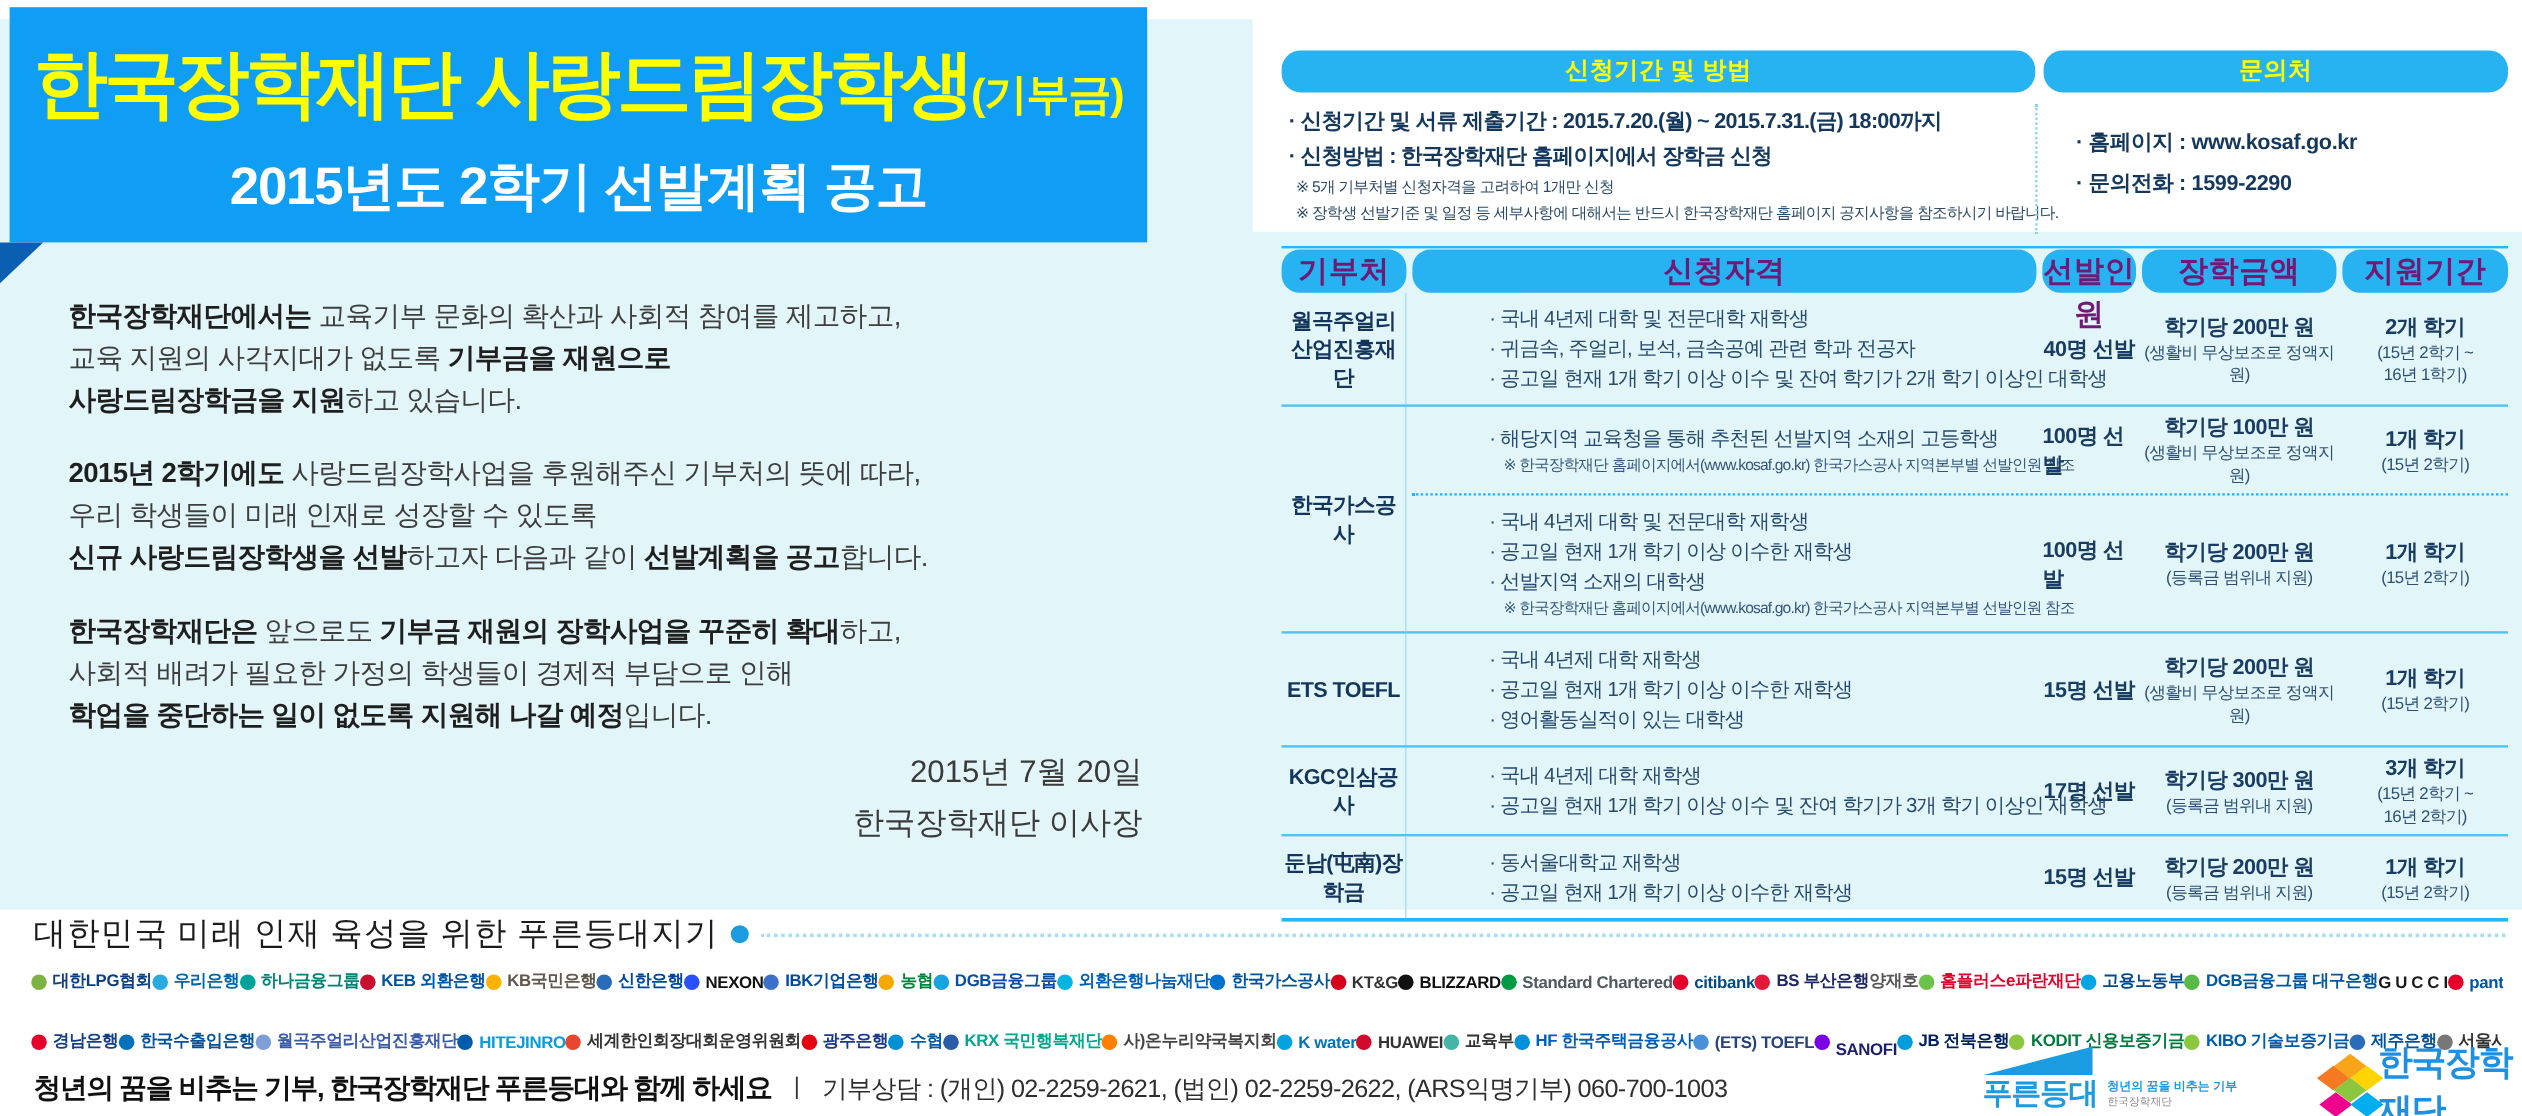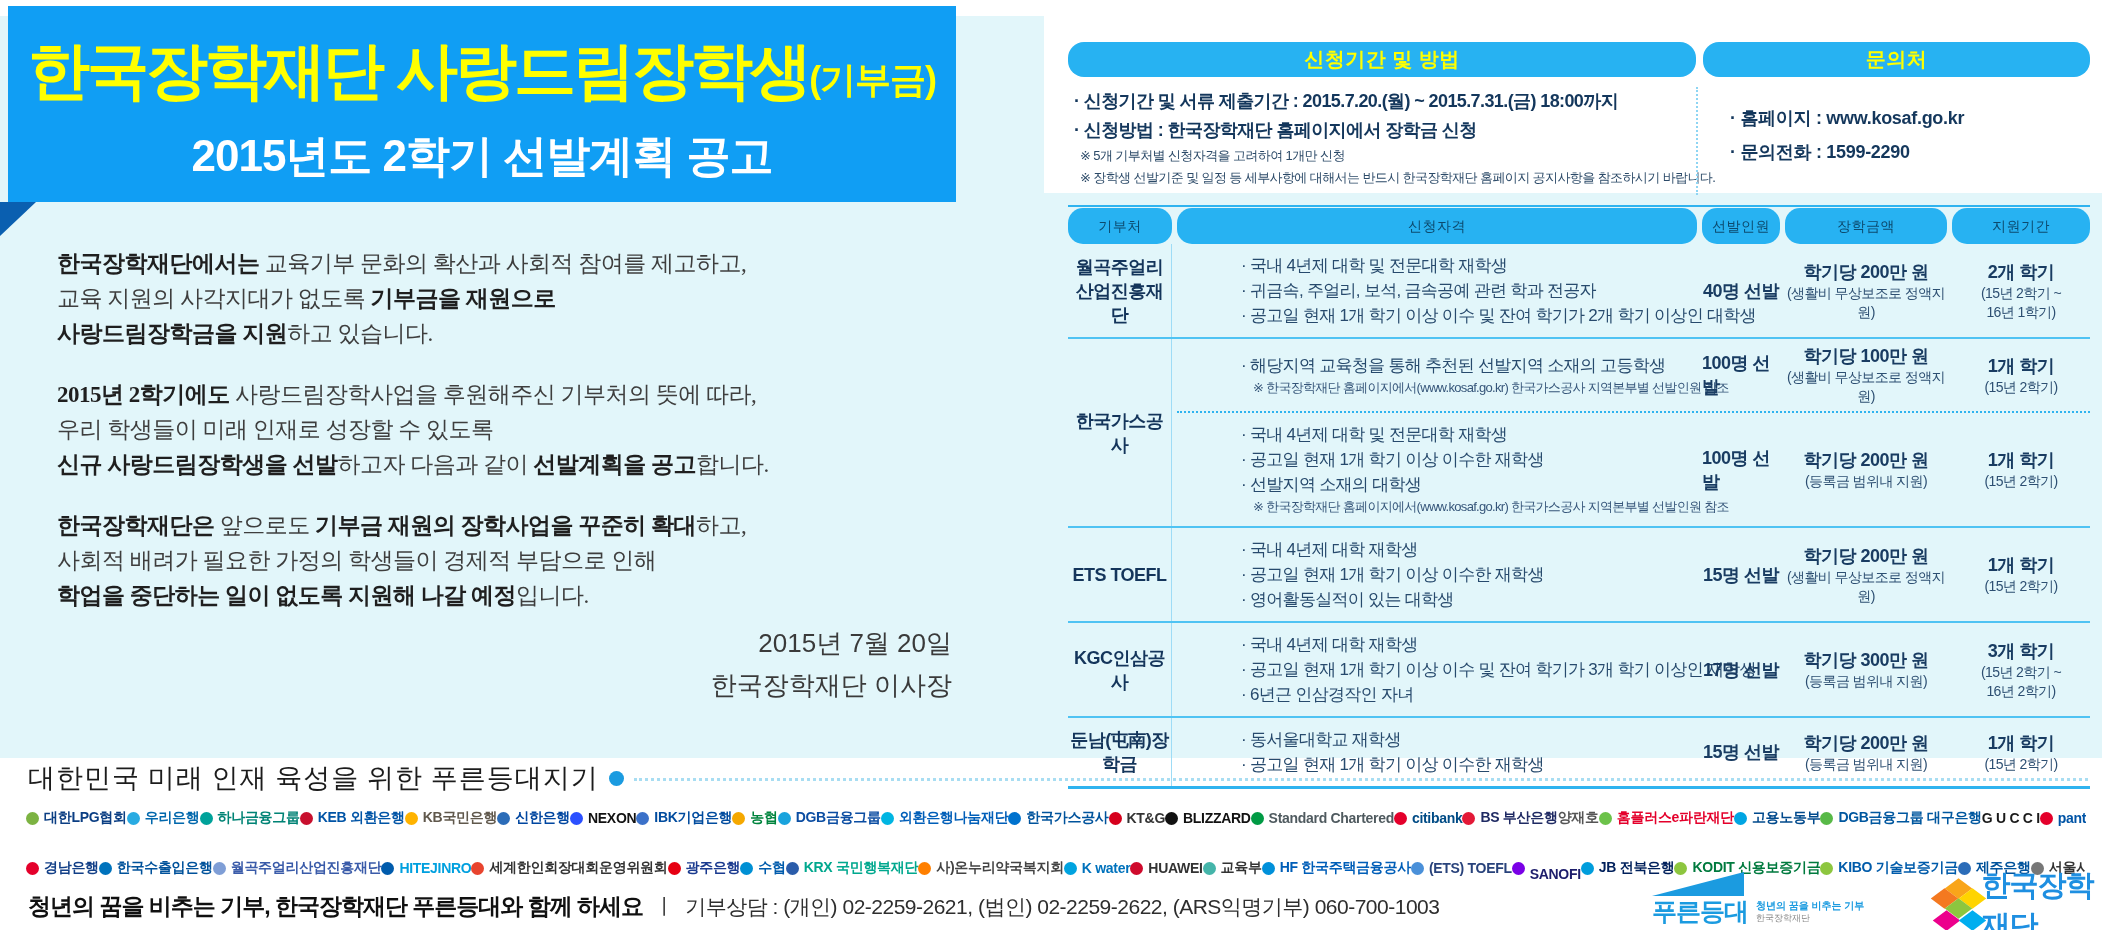--- a/index.html
+++ b/index.html
@@ -13,21 +13,21 @@
 
   
   #title-box{left:8px;top:6px;width:948px;height:196px;background:#109EF4;text-align:center;}
   #title-line1{margin-top:30px;font-size:62px;font-weight:bold;color:#FFFF00;letter-spacing:-3px;line-height:70px;}
   #title-suffix{font-size:36px;font-weight:bold;color:#FFFF00;letter-spacing:-1px;}
   #title-line2{margin-top:12px;font-size:44px;font-weight:bold;color:#ffffff;letter-spacing:-1px;}
   #fold{left:0;top:202px;width:0;height:0;border-top:34px solid #0A5FB0;border-right:36px solid transparent;}
 
   
   #intro{left:57px;top:246px;width:960px;}
-  .para{margin-bottom:26px;font-family:Liberation Serif, serif;}
+  .para{margin-bottom:26px;}
   .line{font-size:23px;line-height:35px;color:#3e3e3e;letter-spacing:-0.5px;}
   .seg-b{font-weight:bold;color:#1f1f1f;}
   #date-block{left:57px;top:622px;width:895px;text-align:right;font-size:26px;line-height:42px;color:#3a3a3a;}
 
   
   #info-table{left:1068px;top:42px;width:1022px;}
   .it-header{display:flex;gap:7px;}
   .it-h{background:#27B2F2;color:#FFFF00;font-weight:bold;font-size:20px;height:35px;line-height:35px;
         text-align:center;border-radius:16px;letter-spacing:0.5px;}
   .it-h1{width:628px;}
@@ -35,21 +35,21 @@
   .it-body{display:flex;border-bottom:2px solid #2FB3EF;padding:10px 0 10px 0;min-height:108px;}
   .it-left{width:628px;padding-left:6px;box-sizing:border-box;}
   .it-right{flex:1;border-left:2px dotted #8ED5F3;padding-left:32px;padding-top:14px;box-sizing:border-box;}
   .it-line{font-size:18px;font-weight:bold;color:#14375C;line-height:29px;letter-spacing:-0.6px;white-space:nowrap;}
   .it-line.note{font-size:13px;font-weight:normal;color:#2C4A68;line-height:22px;padding-left:6px;}
   .it-rline{font-size:18px;font-weight:bold;color:#14375C;line-height:34px;letter-spacing:-0.3px;white-space:nowrap;}
 
   
   #main-table{left:1068px;top:208px;width:1022px;}
   .mt-header{display:flex;}
-  .mt-h{background:#27B2F2;color:#0c4a6e;font-weight:normal;font-size:14px;height:36px;line-height:36px;
+  .mt-h{background:#27B2F2;color:#701a75;font-weight:bold;font-size:25px;height:36px;line-height:36px;
         text-align:center;border-radius:15px;margin-right:5px;letter-spacing:0.5px;}
   .mt-h:last-child{margin-right:0;}
   .c0{width:104px;}.c1{width:520px;}.c2{width:78px;}.c3{width:162px;}.c4{width:138px;}
   .mt-row{display:flex;border-bottom:2px solid #4FC3F3;}
   .mt-row:last-child{border-bottom:3px solid #2FB3EF;}
   .mt-donor{border-right:1px solid #9EDCF6;display:flex;align-items:center;justify-content:center;text-align:center;
             font-weight:bold;font-size:18px;color:#14355B;white-space:pre-line;line-height:24px;letter-spacing:-0.5px;
             box-sizing:border-box;margin-right:5px;}
   .mt-sub-wrap{display:flex;flex-direction:column;flex:1;}
   .mt-sub{display:flex;align-items:center;padding:5px 0;}
@@ -238,21 +238,20 @@
           </div>
         </div>
       </div>
       <div class="mt-row">
         <div class="mt-donor c0">KGC인삼공사</div>
         <div class="mt-sub-wrap">
           <div class="mt-sub">
             <div class="mt-qual c1">
               <div class="qline">· 국내 4년제 대학 재학생</div>
               <div class="qline">· 공고일 현재 1개 학기 이상 이수 및 잔여 학기가 3개 학기 이상인 재학생</div>
-              <div class="qline">· 6년근 인삼경작인 자녀</div>
             </div>
             <div class="mt-count c2">17명 선발</div>
             <div class="mt-amount c3">
               <div class="cell-main">학기당 300만 원</div>
               <div class="cell-sub">(등록금 범위내 지원)</div>
             </div>
             <div class="mt-period c4">
               <div class="cell-main">3개 학기</div>
               <div class="cell-sub">(15년 2학기 ~
 16년 2학기)</div>

